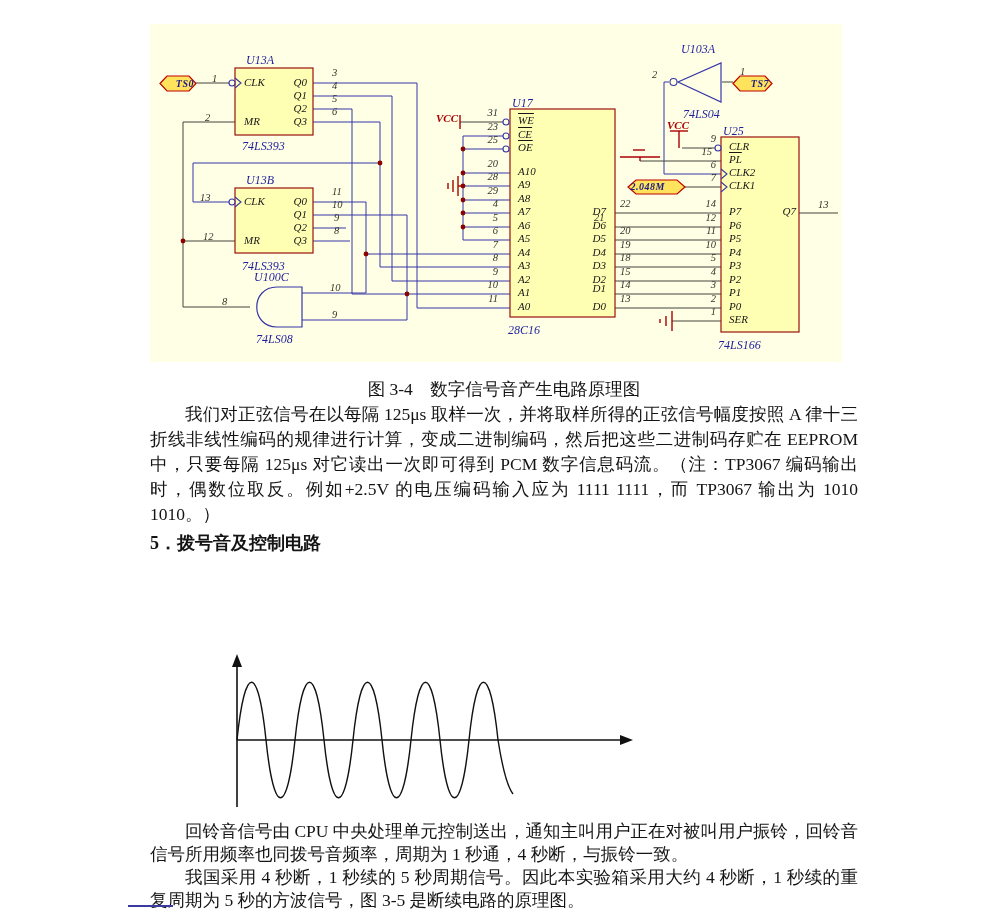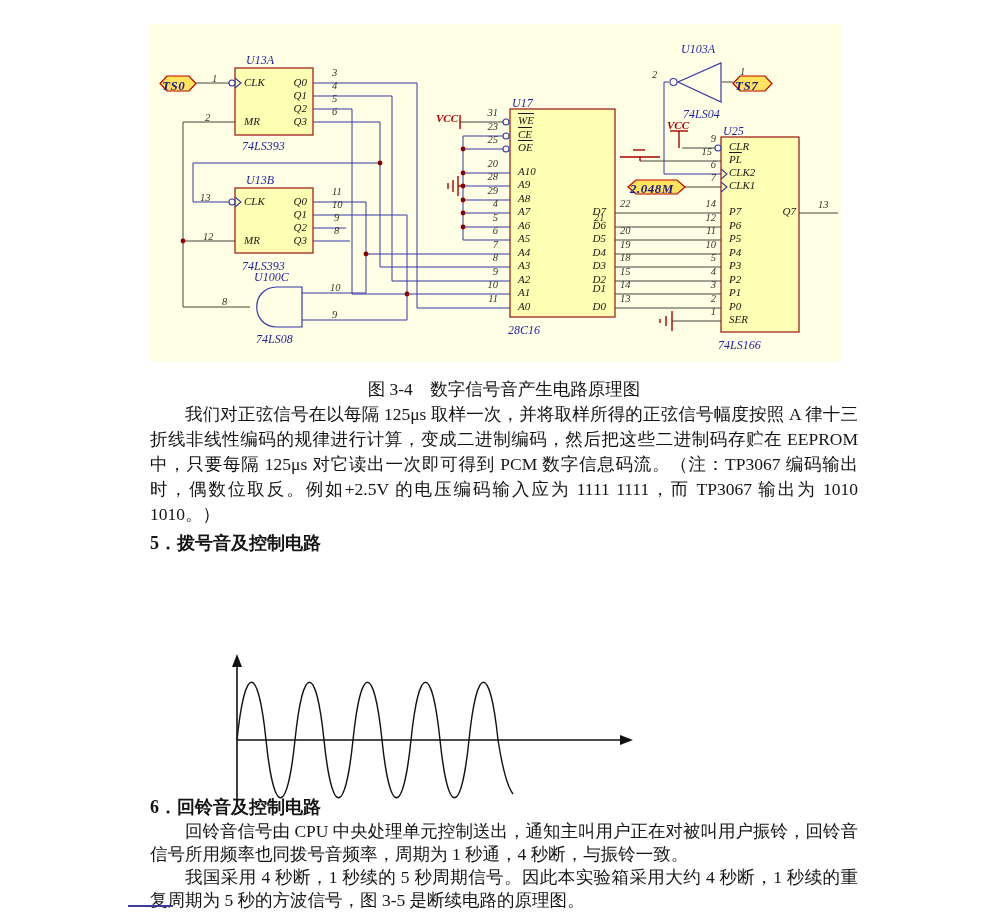--- a/index.html
+++ b/index.html
@@ -8,21 +8,21 @@
   
   .panel{position:absolute;left:150px;top:24px;width:692px;height:338px;background:#FFFFE6;font-style:italic;}
   .panel svg{position:absolute;left:0;top:0;}
   .t{position:absolute;white-space:nowrap;line-height:1;}
   .pn{font-size:10.5px;color:#33332b;}
   .pl{font-size:11px;color:#161616;}
   .ref{font-size:12px;color:#1f1f9e;}
   .red{color:#aa0000;font-size:11px;font-weight:bold;}
   .ov{text-decoration:overline;}
   .ra{text-align:right;}
-  .port-t{font-size:13px;color:#1a1a8c;text-align:left;font-weight:bold;letter-spacing:.5px;}
+  .port-t{font-size:10px;color:#1a1a8c;text-align:right;font-weight:bold;letter-spacing:.5px;}
   
   .caption{position:absolute;left:150px;top:377px;width:708px;text-align:center;font-size:17.5px;}
   .para{position:absolute;left:150px;width:708px;font-size:17.5px;line-height:25px;
         text-align:justify;text-indent:2em;}
   .head{position:absolute;left:150px;width:708px;font-size:18px;font-weight:bold;}
   .tight{line-height:23px;}
   .tick{position:absolute;left:128px;top:905px;width:45px;height:2px;background:#3a3aa0;}
 </style>
 </head>
 <body>
@@ -288,20 +288,19 @@
       <line x1="87" y1="10" x2="87" y2="154"></line>
       <line x1="87" y1="87" x2="474" y2="87"></line>
     </g>
     <polygon points="87,1 82,14 92,14" fill="#111111"></polygon>
     <polygon points="483,87 470,82 470,92" fill="#111111"></polygon>
     <path d="M87,87 c8,-77 21,-77 29,0 c8,77 21,77 29,0 c8,-77 21,-77 29,0 c8,77 21,77 29,0
              c8,-77 21,-77 29,0 c8,77 21,77 29,0 c8,-77 21,-77 29,0 c8,77 21,77 29,0
              c8,-77 21,-77 29,0 q7,44 15,54" stroke="#111111" stroke-width="1.4" fill="none"></path>
   </svg>
 
-  <div class="head" style="top:795px">6．回铃音及控制电路</div>
 
   <div class="para tight" style="top:820px">回铃音信号由 CPU 中央处理单元控制送出，通知主叫用户正在对被叫用户振铃，回铃音信号所用频率也同拨号音频率，周期为 1 秒通，4 秒断，与振铃一致。</div>
 
   <div class="para tight" style="top:866px">我国采用 4 秒断，1 秒续的 5 秒周期信号。因此本实验箱采用大约 4 秒断，1 秒续的重复周期为 5 秒的方波信号，图 3-5 是断续电路的原理图。</div>
 
   <div class="tick"></div>
 </div>
 
 </body></html>

